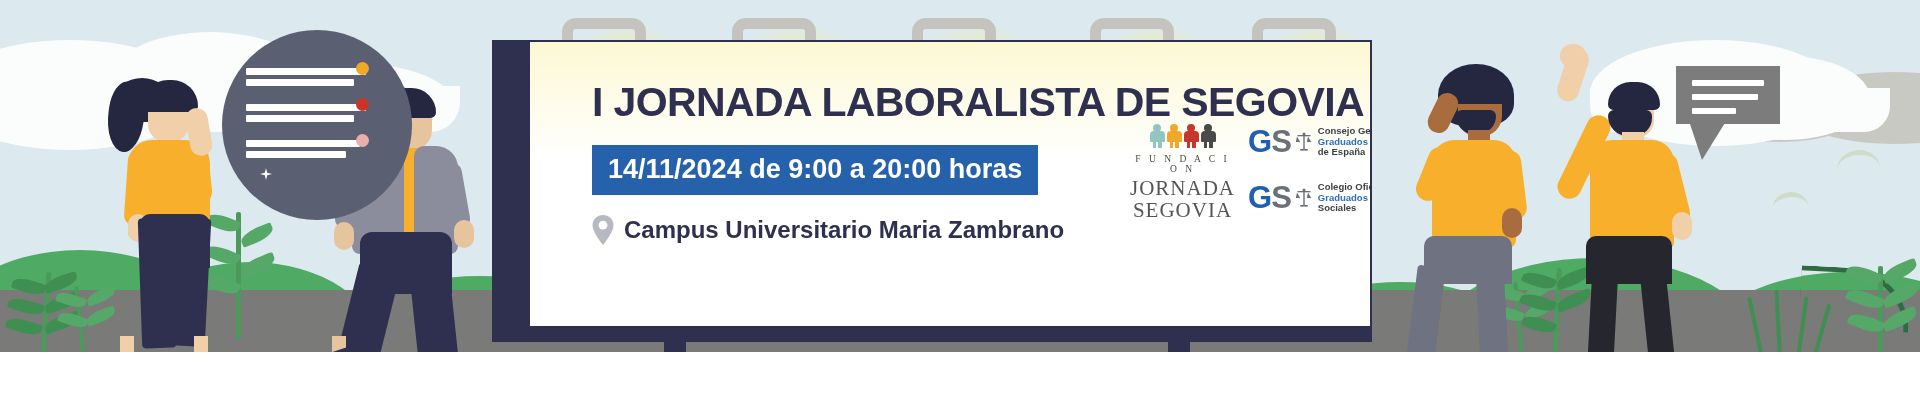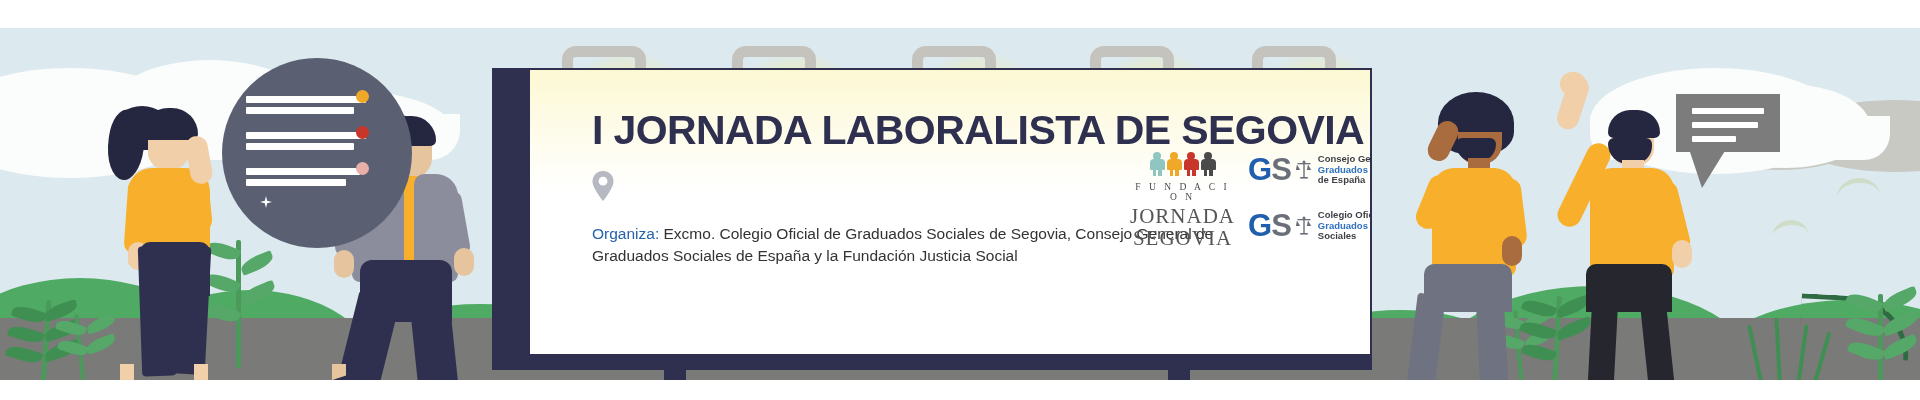--- a/index.html
+++ b/index.html
@@ -6,21 +6,20 @@
   html, body {
     width: 1920px; height: 400px;
     overflow: hidden;
     font-family: "Liberation Sans", sans-serif;
   }
   #scene {
     position: relative;
     width: 1920px; height: 352px;
     background: #ec4899;
     overflow: hidden;
-    margin-top: 28px;
   }
 
   
   .sky { position:absolute; left:0; top:0; width:1920px; height:400px; background:#dce9ef; }
 
   .cloud { position:absolute; background:#fbfcfc; border-radius:50%; }
   .cloud-gray { position:absolute; background:#c9c9c4; border-radius:50%; }
 
   .hill { position:absolute; background:#4faa63; border-radius:50% 50% 0 0 / 100% 100% 0 0; }
   .hill-dark { position:absolute; background:#3e9254; border-radius:50% 50% 0 0 / 100% 100% 0 0; }
@@ -431,31 +430,32 @@
   </div>
 
   <div id="billboard">
     <div class="bb-left-edge"></div>
     <div class="bb-face">
       <div class="bb-glow"></div>
 
       <div class="content">
         <div class="title">I JORNADA LABORALISTA DE SEGOVIA</div>
 
+        <div class="date-bar">14/11/2024 de 9:00 a 20:00 horas</div>
 
         <div class="loc-row">
           <span style="display:inline-block; width:22px; height:30px;">
             <svg width="22" height="30" viewBox="0 0 22 30">
               <path d="M11 0 C5 0 0.5 4.5 0.5 10.4 C0.5 17 11 30 11 30 C11 30 21.5 17 21.5 10.4 C21.5 4.5 17 0 11 0 Z" fill="#b7b9c2"></path>
               <circle cx="11" cy="10.2" r="4.4" fill="#ffffff"></circle>
             </svg>
           </span>
+          <span class="loc-text">Campus Universitario Maria Zambrano</span>
         </div>
 
-        <div class="organiza"><span class="lbl">Organiza:</span><span> Excmo. Colegio Oficial de Graduados Sociales de Segovia, Consejo General de Graduados Sociales de España y la Fundación Justicia Social</span></div>
       </div>
 
       <div class="logos">
 
         <div class="fjs">
           <div class="fjs-figs">
             <div class="fig">
               <div class="head" style="background:#8fc6c2;"></div>
               <div class="body" style="background:#8fc6c2;"></div>
               <div class="leg-l" style="background:#8fc6c2;"></div>

